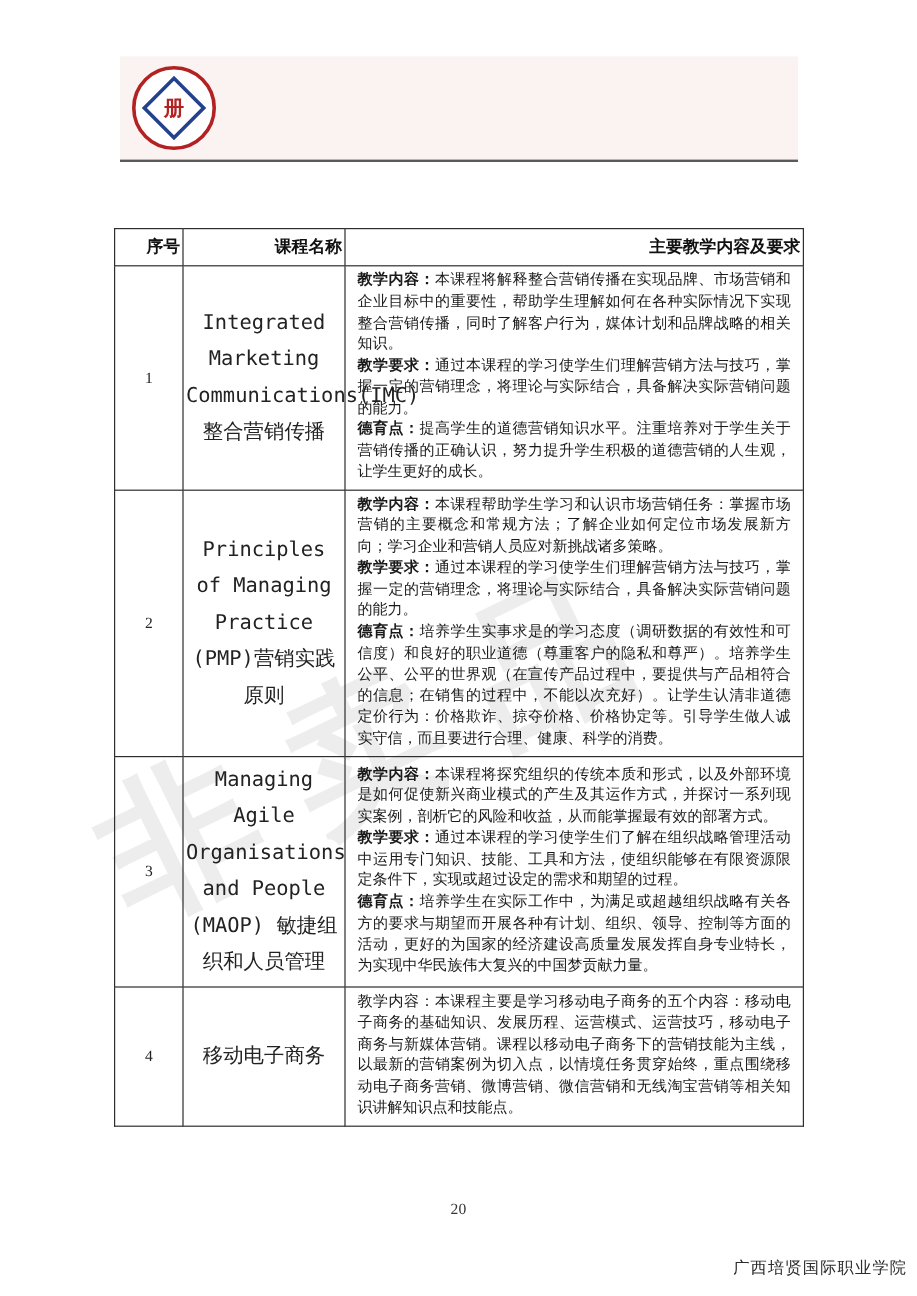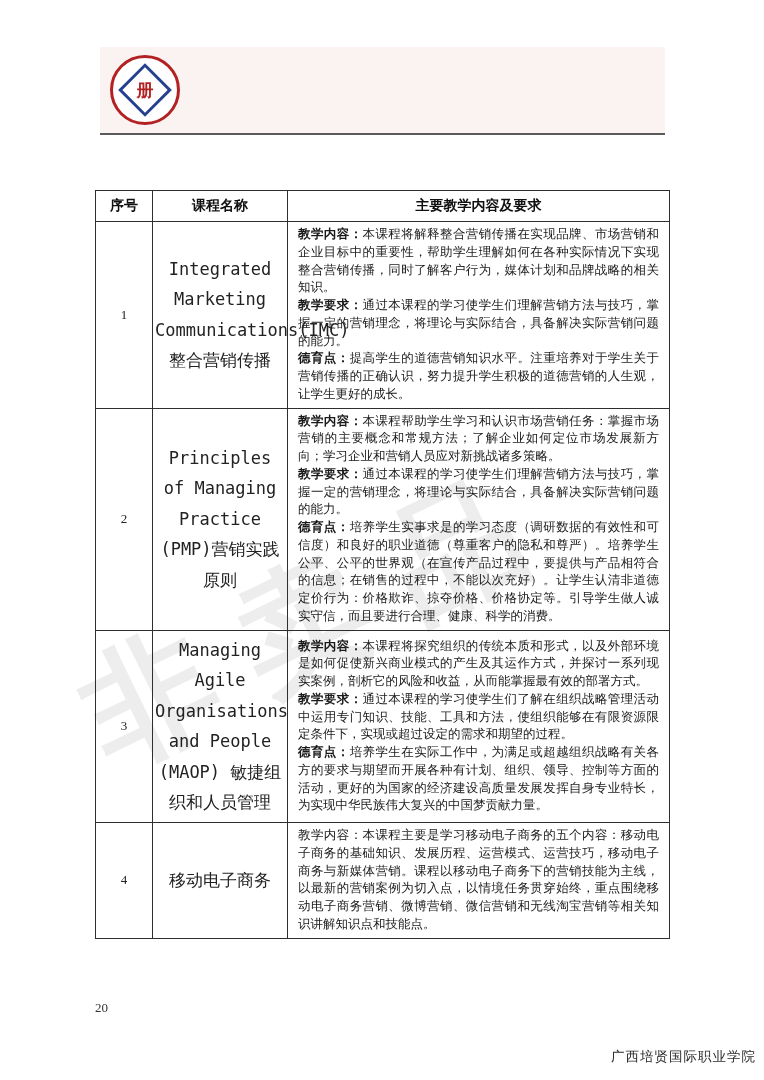--- a/index.html
+++ b/index.html
@@ -56,51 +56,51 @@
     position:absolute;left:95px;top:190px;width:574px;
     border-collapse:collapse;table-layout:fixed;
     z-index:1;background:transparent;
   }
   .course-table th,.course-table td{
     border:1.5px solid #2e2e2e;
     vertical-align:middle;
   }
   .course-table th{
     font-size:14px;font-weight:bold;color:#111;
-    padding:6px 2px;text-align:center;background:transparent;
+    padding:6px 2px;text-align:right;background:transparent;
   }
   td.cell-no{
     text-align:center;font-size:13px;color:#222;
     font-family:"Liberation Serif",serif;
   }
   td.cell-course{
     text-align:center;font-size:17px;color:#222;
     font-family:"DejaVu Sans Mono","Liberation Mono",monospace;
     line-height:1.8;padding:4px 2px;
   }
   td.cell-content{
     font-size:12.5px;line-height:1.42;color:#1a1a1a;
     padding:4px 10px;text-align:justify;
   }
-  td.cell-content p{margin:0;}
+  td.cell-content p{margin:0;font-family:Liberation Mono, monospace;}
   td.cell-content .lbl-bold{font-weight:bold;}
   
   .watermark{
     position:absolute;left:60px;top:500px;width:640px;
     font-size:130px;font-weight:bold;
     color:rgba(195,195,195,0.30);
     transform:rotate(-26deg);transform-origin:center;
     letter-spacing:40px;white-space:nowrap;
     z-index:0;pointer-events:none;
     font-family:"DejaVu Sans",sans-serif;
   }
   
   .page-number{
     position:absolute;left:95px;top:1000px;width:574px;
-    text-align:left;font-size:13px;color:#333;z-index:2;
+    text-align:center;font-size:13px;color:#333;z-index:2;
   }
   .footer-college{
     position:absolute;right:8px;top:1048px;
     font-size:13.5px;color:#2b2b2b;letter-spacing:1px;z-index:2;
     font-family:Liberation Mono, monospace;
   }
 </style>
 </head>
 <body>
 

